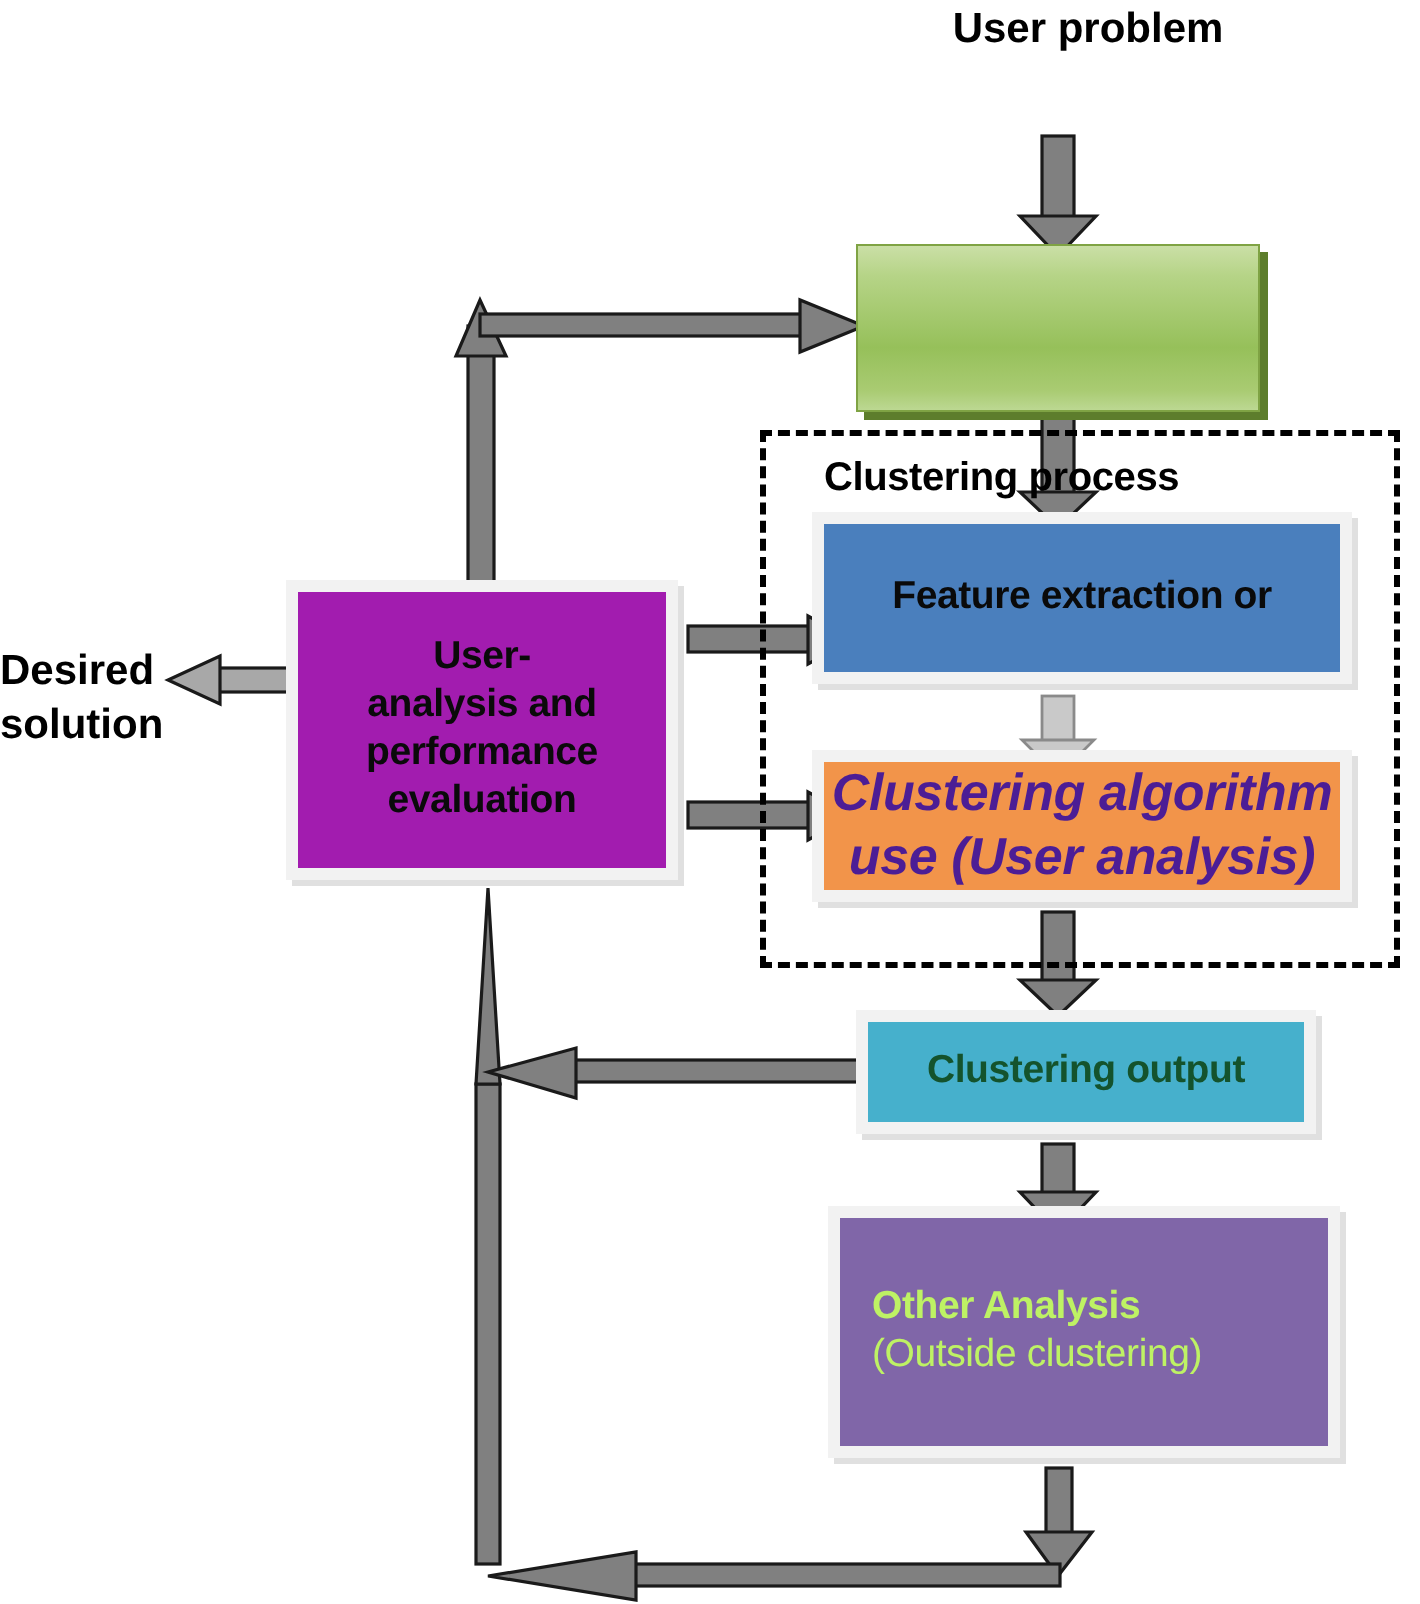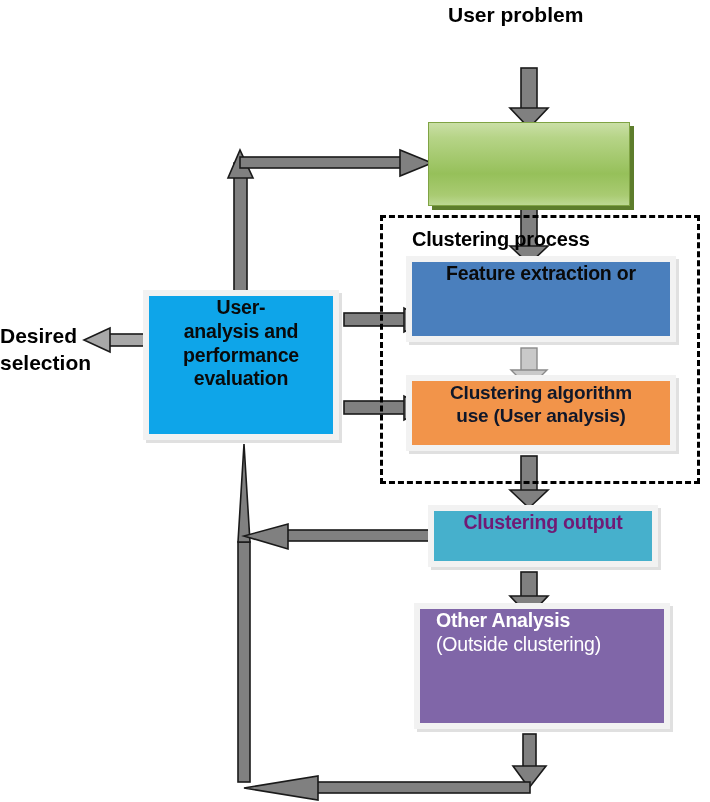--- a/index.html
+++ b/index.html
@@ -8,59 +8,59 @@
   #stage{position:absolute;left:0;top:0;width:710px;height:802px;}
   svg#wires{position:absolute;left:0;top:0;width:710px;height:802px;}
 
   .node{position:absolute;box-sizing:border-box;display:flex;
         align-items:center;justify-content:center;text-align:center;}
 
   
   .framed{background:#f2f2f2;padding:6px;
           box-shadow:3px 3px 0 rgba(0,0,0,0.12);}
   .fill{width:100%;height:100%;display:flex;flex-direction:column;
-        align-items:center;}
+        align-items:center;justify-content:center;}
 
   .lbl{line-height:1.22;font-weight:bold;letter-spacing:-0.2px;}
   .lbl.reg{font-weight:normal;}
 
   
   #green-box{left:428px;top:122px;width:202px;height:84px;
     background:linear-gradient(to bottom,#cadfa6 0%,#b6d487 18%,#96c05a 62%,#a9cb72 88%,#bcd892 100%);
     border:1px solid #7fa344;box-shadow:4px 4px 0 #5d7d2c;}
 
   #blue-box{left:406px;top:256px;width:270px;height:86px;}
   #blue-box .fill{background:#4a7fbd;}
   #blue-box .lbl{font-size:19.5px;color:#0a0a0a;}
 
   #orange-box{left:406px;top:375px;width:270px;height:76px;}
   #orange-box .fill{background:#f2944a;}
-  #orange-box .lbl{font-size:19px;color:#0f172a;}
+  #orange-box .lbl{font-size:26px;color:#4c1d95;font-style:italic;}
 
   #teal-box{left:428px;top:505px;width:230px;height:62px;}
   #teal-box .fill{background:#46b0cc;}
-  #teal-box .lbl{font-size:19.5px;color:#701a75;}
+  #teal-box .lbl{font-size:19.5px;color:#14532d;}
 
   #purple-box{left:414px;top:603px;width:256px;height:126px;}
   #purple-box .fill{background:#8066a8;align-items:flex-start;padding-left:16px;}
-  #purple-box .lbl{font-size:19.5px;color:#ffffff;text-align:left;}
+  #purple-box .lbl{font-size:19.5px;color:#bef264;text-align:left;}
 
   #red-box{left:143px;top:290px;width:196px;height:150px;}
-  #red-box .fill{background:#0ea5e9;}
+  #red-box .fill{background:#a21caf;}
   #red-box .lbl{font-size:19.5px;color:#0a0a0a;}
 
   
   #cluster-region{position:absolute;left:380px;top:215px;width:320px;height:269px;
     border:3px dashed #000;box-sizing:border-box;}
   #cluster-region-label{position:absolute;left:412px;top:228px;
     font-size:20px;font-weight:bold;white-space:nowrap;letter-spacing:-0.2px;text-align:right;}
 
   
-  #user-problem{position:absolute;left:448px;top:2px;width:160px;
-    font-size:21px;font-weight:bold;line-height:1.25;}
+  #user-problem{position:absolute;left:464px;top:2px;width:160px;
+    font-size:21px;font-weight:bold;text-align:center;line-height:1.25;}
   #desired-solution{position:absolute;left:0px;top:322px;width:130px;
     font-size:21px;font-weight:bold;text-align:left;line-height:1.3;}
 </style>
 </head>
 <body>
 
 <div id="stage">
 
   <svg id="wires" viewBox="0 0 710 802" xmlns="http://www.w3.org/2000/svg">
     <defs>
@@ -131,21 +131,21 @@
       <path d="M513,766 L546,766 L529,788 z" fill="#808080" stroke="#1a1a1a" stroke-width="1.6"></path>
       <rect x="310" y="782" width="220" height="11" fill="#808080" stroke="#1a1a1a" stroke-width="1.6"></rect>
       <path d="M318,776 L318,800 L244,788 z" fill="#808080" stroke="#1a1a1a" stroke-width="1.6"></path>
     </g>
   </svg>
 
   <div id="cluster-region"></div>
   <div id="cluster-region-label">Clustering process</div>
 
   <div id="user-problem">User problem</div>
-  <div id="desired-solution">Desired selection</div>
+  <div id="desired-solution">Desired solution</div>
 
   <div class="node" id="green-box"></div>
 
   <div class="node framed" id="blue-box">
     <div class="fill">
       <div class="lbl">Feature extraction or</div>
     </div>
   </div>
 
   <div class="node framed" id="orange-box">

